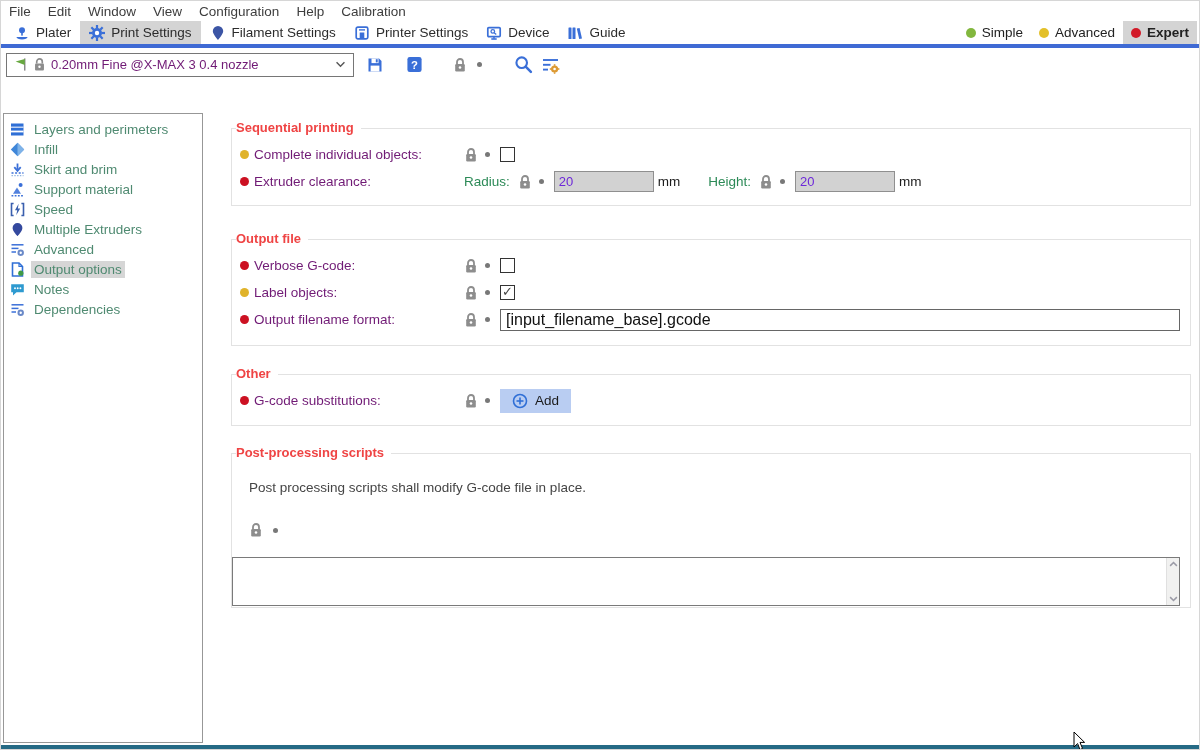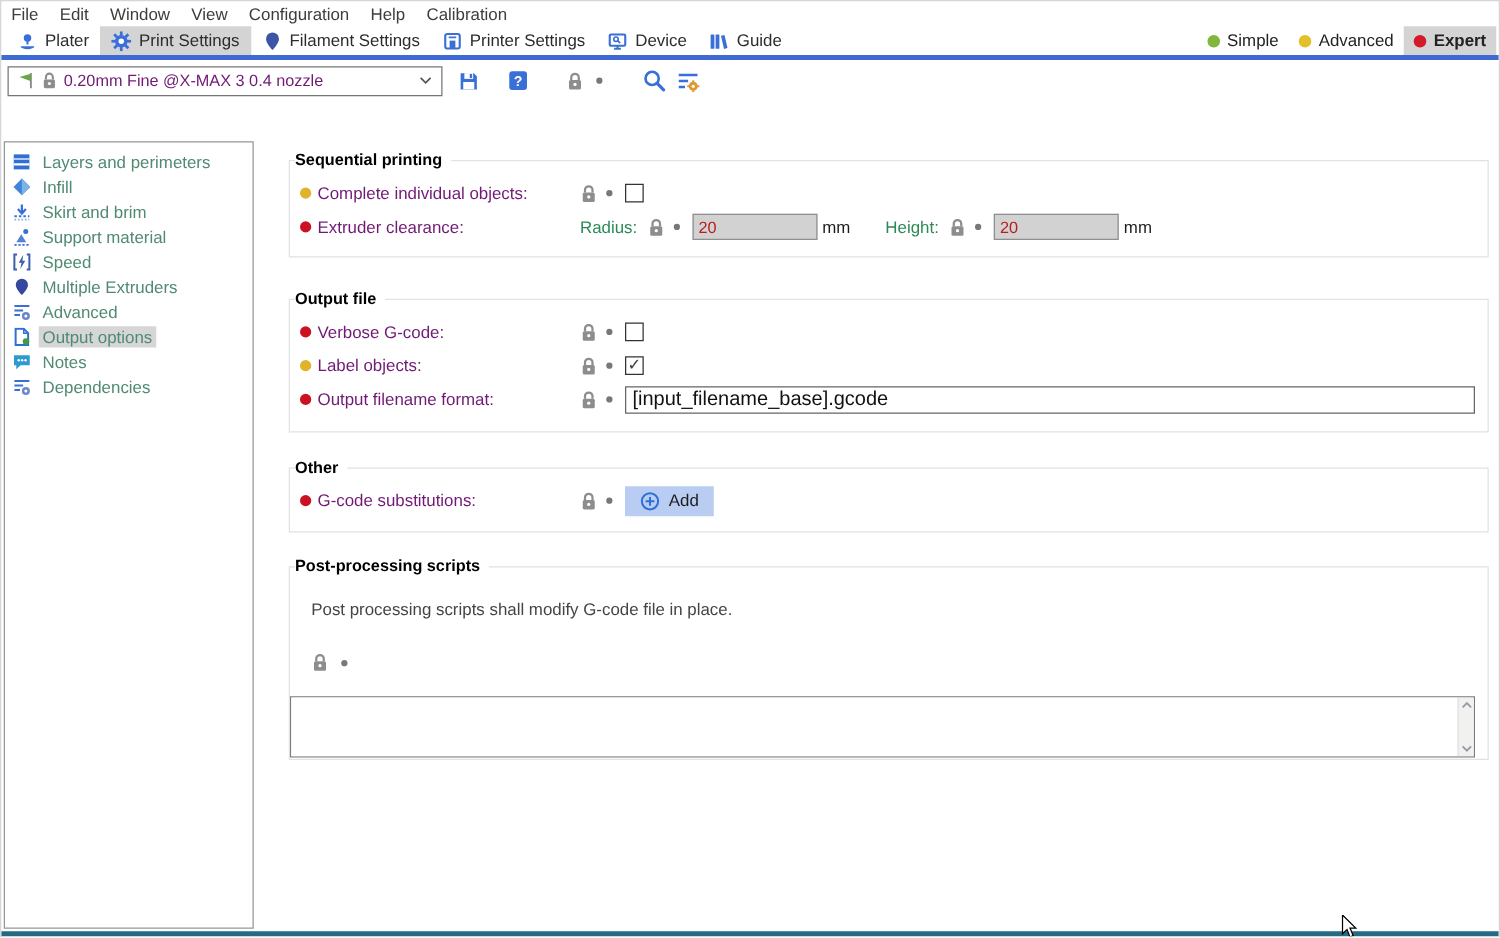--- a/index.html
+++ b/index.html
@@ -39,33 +39,33 @@
   
   .content { position:absolute; top:108px; left:0; right:0; bottom:0; }
   .sidebar { position:absolute; left:2px; top:4px; width:200px; height:630px; border:1px solid #979797; background:#fff; padding-top:5px; }
   .side-item { height:20px; display:flex; align-items:center; padding-left:6px; }
   .side-item svg { flex:none; margin-right:6px; }
   .side-label { font-size:13.5px; color:#4f8a71; padding:1px 3px; }
   .side-item.selected .side-label { background:#d6d6d6; }
 
   .main { position:absolute; left:230px; top:0; width:960px; height:100%; }
   .section { position:absolute; left:0; width:960px; border:1px solid #e2e2e2; background:#fff; }
-  .legend { position:absolute; top:-9px; left:4px; background:#fff; padding-right:7px; font-size:13px; font-weight:bold; color:#000000; }
+  .legend { position:absolute; top:-9px; left:4px; background:#fff; padding-right:7px; font-size:13px; font-weight:bold; color:#ef4444; }
   .sec-rows { padding-top:12px; }
   .row { display:flex; align-items:center; height:27px; padding-left:8px; }
   .imp-dot { width:9px; height:9px; border-radius:50%; flex:none; margin-right:5px; }
   .imp-yellow { background:#e0b32b; }
   .imp-red { background:#cc1122; }
   .opt-label { width:210px; flex:none; font-size:13.5px; color:#701a75; }
   .sub-label { font-size:13.5px; color:#2c8a57; margin-right:8px; }
   .lock-s { flex:none; margin-right:7px; }
   .row .mini-dot { margin-right:10px; }
   .checkbox { width:15px; height:15px; border:1px solid #333; background:#fff; position:relative; flex:none; }
   .checkbox.checked::after { content:"✓"; position:absolute; left:1px; top:-2px; font-size:13px; color:#444; }
-  .num-input { width:100px; height:21px; background:#d2d2d2; border:1px solid #8f8f8f; color:#b91c1c; font-size:13px; padding:0 4px; font-family:inherit; }
+  .num-input { width:100px; height:21px; background:#d2d2d2; border:1px solid #8f8f8f; color:#6d28d9; font-size:13px; padding:0 4px; font-family:inherit; }
   .unit { font-size:13.5px; color:#1c1c1c; margin-left:4px; }
   .gap28 { width:28px; flex:none; }
   .text-input { flex:1; height:22px; border:1px solid #666; background:#fff; color:#111; font-size:16px; padding:0 5px; margin-right:10px; font-family:inherit; }
   .add-btn { height:24px; background:#b9cdf2; border:none; display:flex; align-items:center; gap:7px; padding:0 12px; font-size:13.5px; color:#1b1b1b; font-family:inherit; }
   .note { margin:26px 0 0 17px; font-size:13.5px; color:#454545; }
   .lockrow { margin:27px 0 0 17px; display:flex; align-items:center; gap:10px; }
   .script-area { margin-top:19px; display:flex; width:948px; height:49px; border:1px solid #7a7a7a; background:#fff; }
   .script-text { flex:1; border:none; resize:none; font-family:inherit; font-size:13px; color:#111; outline:none; }
   .scrollcol { width:13px; background:#f1f1f0; display:flex; flex-direction:column; justify-content:space-between; align-items:center; padding:3px 0; border-left:1px solid #e0e0e0; }
 

